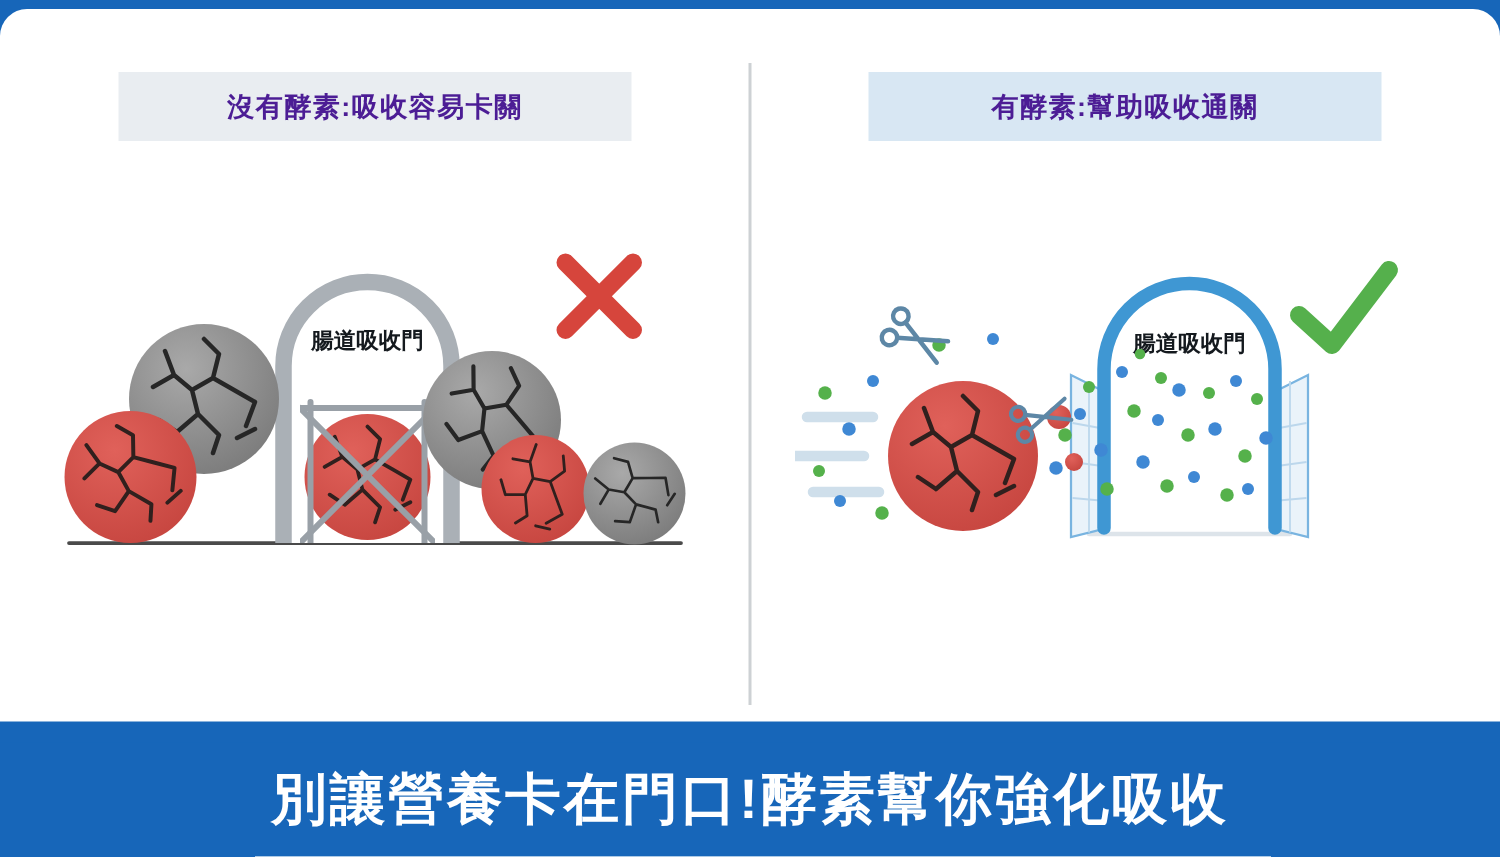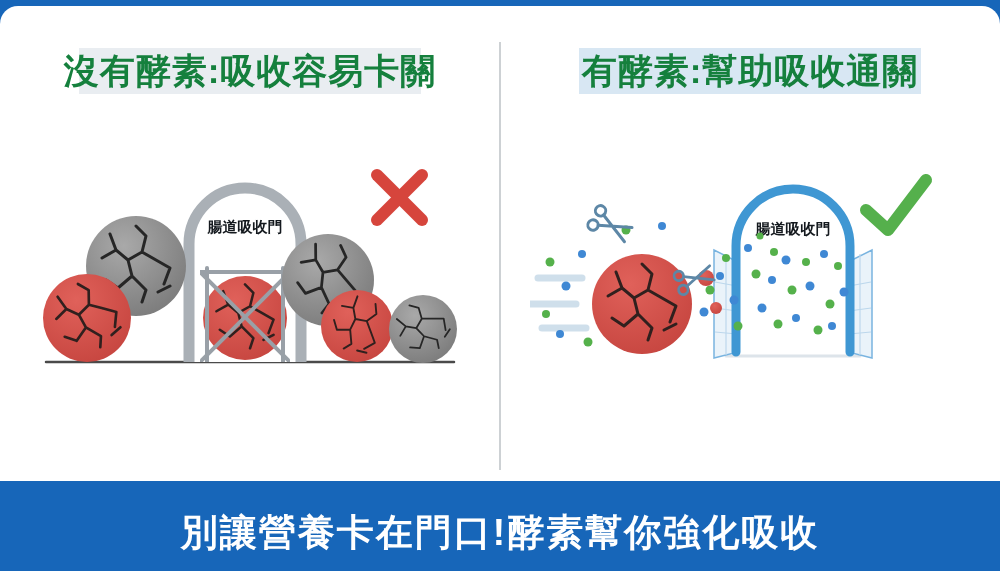--- a/index.html
+++ b/index.html
@@ -3,22 +3,22 @@
 <meta charset="utf-8">
 <style>
   html,body{margin:0;padding:0;}
   .page{position:relative;width:1000px;height:571px;background:#1766b9;
         font-family:"Liberation Sans",sans-serif;overflow:hidden;}
   .card{position:absolute;top:6px;left:0;width:1000px;height:475px;
         background:#ffffff;border-radius:18px 18px 0 0;}
   .panel{position:absolute;top:0;width:500px;height:475px;}
   .panel.left{left:0;} .panel.right{left:500px;}
   .title-box{margin:42px auto 0;width:342px;height:46px;display:flex;
-        align-items:center;justify-content:center;font-size:35px;font-weight:700;
-        color:#15803d;letter-spacing:1px;white-space:nowrap;}
+        align-items:center;justify-content:center;font-size:18px;font-weight:700;
+        color:#4c1d95;letter-spacing:1px;white-space:nowrap;}
   .left-title{background:#e9edf1;}
   .right-title{background:#d8e7f3;}
   .illus{position:absolute;left:30px;top:160px;width:440px;height:230px;}
   .divider{position:absolute;left:499px;top:36px;width:2px;height:428px;background:#cdd1d4;}
   .banner{position:absolute;left:0;bottom:0;width:1000px;height:76px;display:flex;
         align-items:center;justify-content:center;background:#1766b9;color:#ffffff;
         font-size:37px;font-weight:700;letter-spacing:2px;white-space:nowrap;}
   svg .door-label{font-family:"Liberation Sans",sans-serif;font-size:15px;font-weight:700;fill:#14191e;}
 </style>
 </head>

